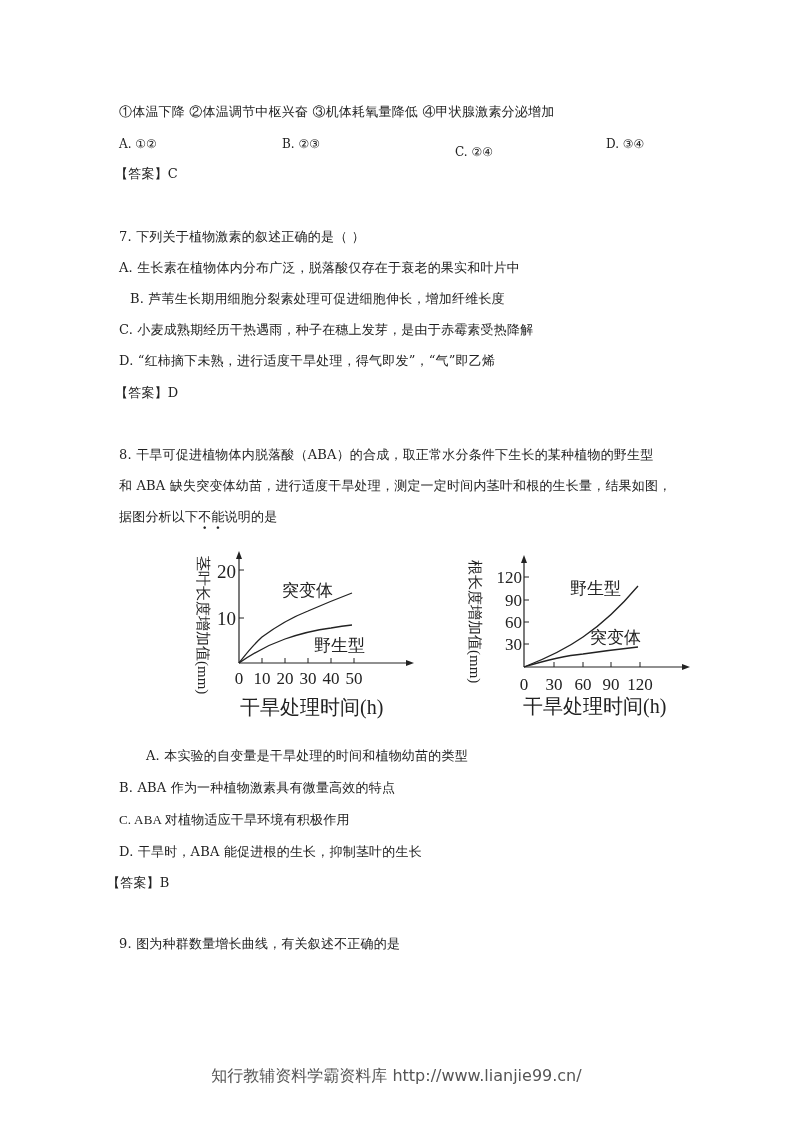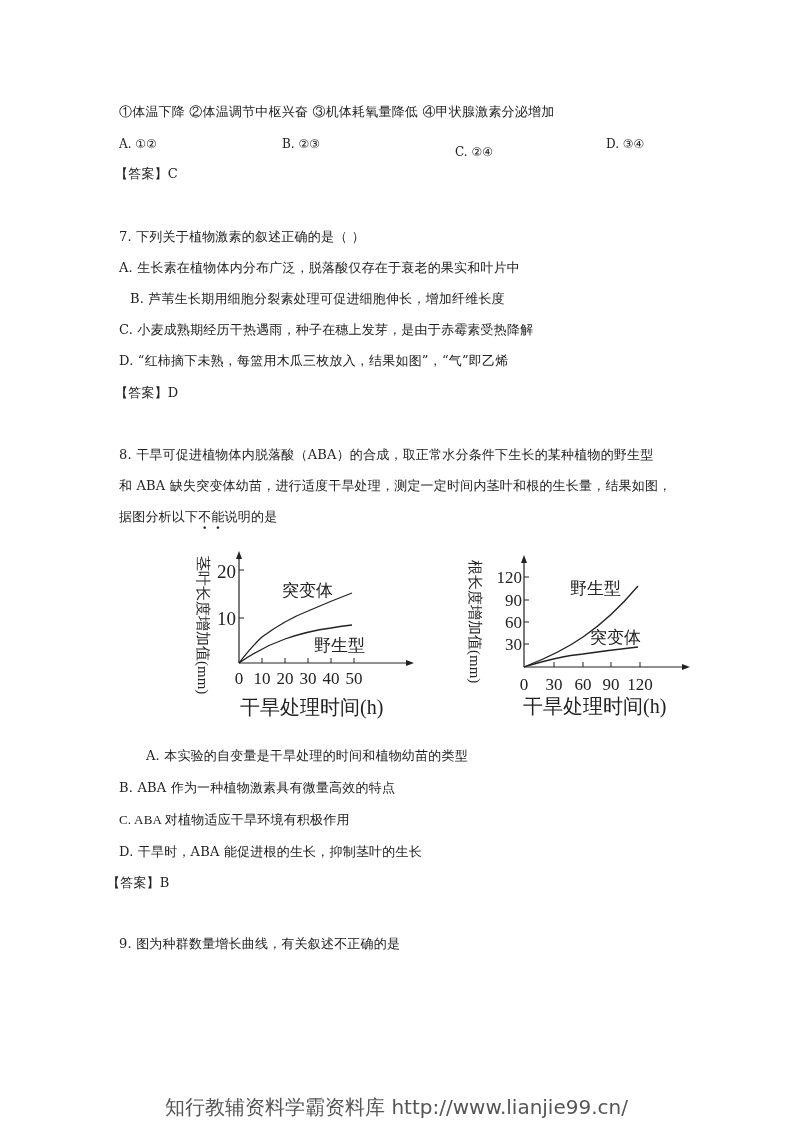--- a/index.html
+++ b/index.html
@@ -5,37 +5,37 @@
   html, body { margin: 0; padding: 0; background: #ffffff; }
   body { width: 793px; height: 1122px; position: relative; overflow: hidden;
          font-family: "DejaVu Serif", "Liberation Serif", serif; color: #222; }
   .line { position: absolute; left: 119px; font-size: 13px; line-height: 16px; white-space: nowrap; letter-spacing: 0.2px; }
   .opt { position: absolute; font-size: 12px; line-height: 16px; white-space: nowrap; }
   .emph { position: relative; display: inline-block; }
   .emph::after { content: "·"; position: absolute; left: 50%; bottom: -11px; transform: translateX(-50%); font-size: 14px; font-weight: bold; }
   .chart { position: absolute; }
   .chart svg text { font-family: "Liberation Serif", "DejaVu Serif", serif; fill: #222; }
   .footer { position: absolute; left: 0; width: 793px; top: 1066px; text-align: center;
-            font-family: "DejaVu Sans", "Liberation Sans", sans-serif; font-size: 20px; color: #555; margin-top: 28px; }
+            font-family: "DejaVu Sans", "Liberation Sans", sans-serif; font-size: 16px; color: #555; }
 </style>
 </head>
 <body>
 
 <div class="line" style="top:104px;">①体温下降      ②体温调节中枢兴奋      ③机体耗氧量降低       ④甲状腺激素分泌增加</div>
 <div class="opt" style="left:119px; top:136px;"><span>A.</span> <span>①②</span></div>
 <div class="opt" style="left:282px; top:136px;"><span>B.</span> <span>②③</span></div>
 <div class="opt" style="left:444px; top:144px;margin-left:11px;"><span>C.</span> <span>②④</span></div>
 <div class="opt" style="left:606px; top:136px;"><span>D.</span> <span>③④</span></div>
 <div class="line" style="top:166px; left:115px;">【答案】C</div>
 
 <div class="line" style="top:229px;">7. 下列关于植物激素的叙述正确的是（      ）</div>
 <div class="line" style="top:260px;">A. 生长素在植物体内分布广泛，脱落酸仅存在于衰老的果实和叶片中</div>
 <div class="line" style="top:291px;margin-left:11px;">B. 芦苇生长期用细胞分裂素处理可促进细胞伸长，增加纤维长度</div>
 <div class="line" style="top:322px;">C. 小麦成熟期经历干热遇雨，种子在穗上发芽，是由于赤霉素受热降解</div>
-<div class="line" style="top:353px;">D. “红柿摘下未熟，每篮用木瓜三枚放入，结果如图”，“气”即乙烯</div>
+<div class="line" style="top:353px;">D. “红柿摘下未熟，进行适度干旱处理，得气即发”，“气”即乙烯</div>
 <div class="line" style="top:385px; left:115px;">【答案】D</div>
 
 <div class="line" style="top:447px;">8. 干旱可促进植物体内脱落酸（ABA）的合成，取正常水分条件下生长的某种植物的野生型</div>
 <div class="line" style="top:478px;">和 ABA 缺失突变体幼苗，进行适度干旱处理，测定一定时间内茎叶和根的生长量，结果如图，</div>
 <div class="line" style="top:509px;">
   <span>据图分析以下</span><span class="emph">不</span><span class="emph">能</span><span>说明的是</span>
 </div>
 
 <div class="chart" style="left:190px; top:548px; width:230px; height:175px;">
   <svg width="230" height="175" viewBox="0 0 230 175">

